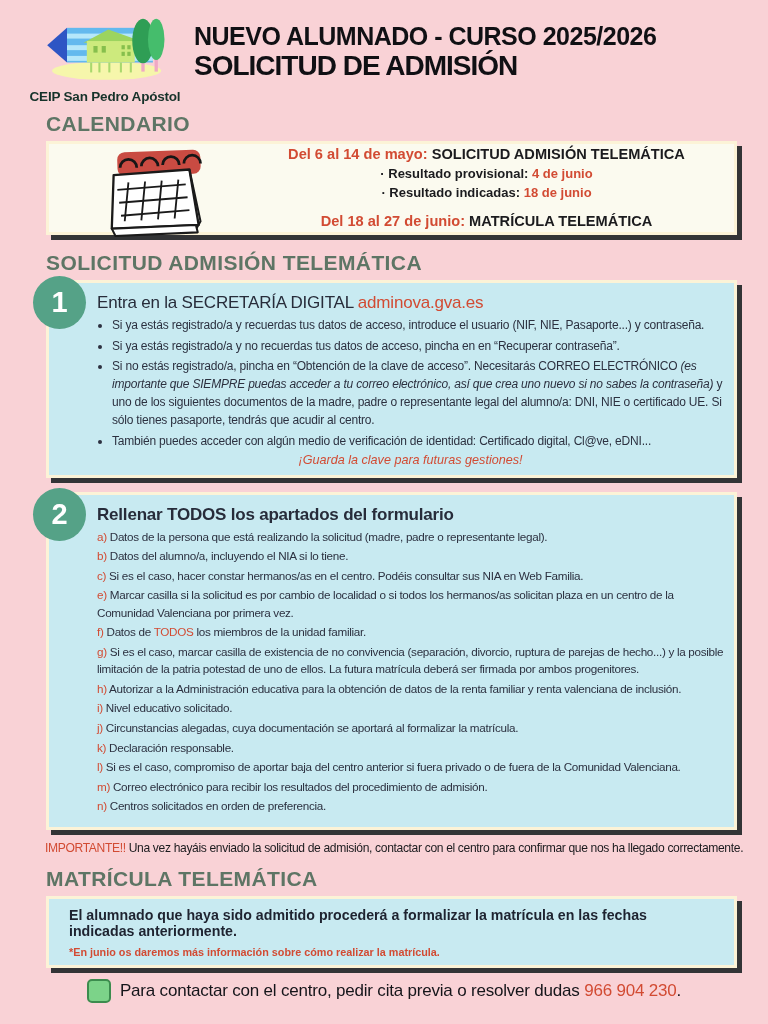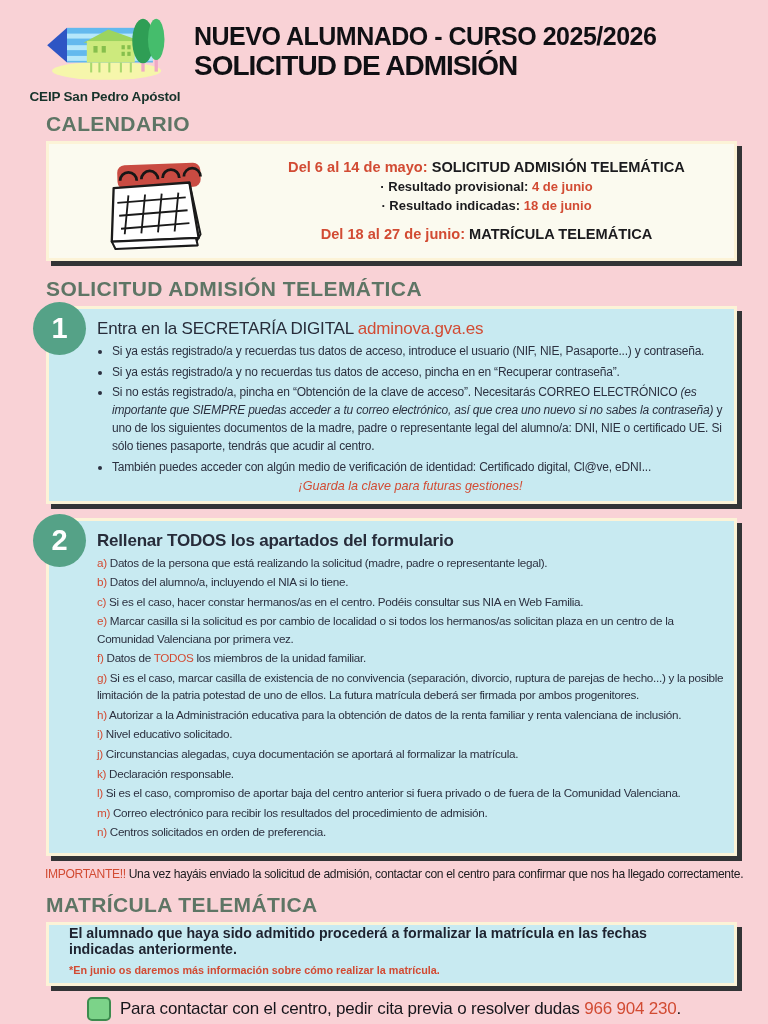--- a/index.html
+++ b/index.html
@@ -17,21 +17,21 @@
   .school-name{font-size:13.5px;font-weight:700;color:#16322a;margin-top:1px;letter-spacing:-.2px}
   .titles{flex:1;padding-top:14px}
   .subtitle{font-size:25px;font-weight:700;color:#101014;letter-spacing:-.5px}
   .title{font-size:28px;font-weight:700;color:#101014;letter-spacing:-1px;line-height:1.05}
   
   h2.section{margin:8px 0 5px 46px;font-size:21px;font-weight:700;color:var(--green_heading,#5e7565);letter-spacing:.4px}
   h2.sol{margin-top:16px}
   h2.mat{margin-top:12px}
   
   .box{margin:0 31px 0 46px;border:3px solid var(--border_cream,#fcf3d7);box-shadow:5px 5px 0 #333436}
-  .box.cream{background:var(--box_cream,#fbfaef);display:flex;align-items:center;padding:6px 8px;height:120px}
+  .box.cream{background:var(--box_cream,#fbfaef);display:flex;align-items:center;padding:6px 8px;height:94px}
   .box.blue{background:var(--box_blue,#c8eaf1);position:relative}
   .cal-icon{flex:none;margin:0 28px 0 40px}
   .cal-text{flex:1;text-align:center;font-weight:700;color:#1b1b1e;line-height:1.45}
   .cal-main{font-size:14.6px}
   .cal-sub{font-size:13px}
   .cal-gap{margin-top:9px}
   
   .step{padding:8px 10px 8px 48px;margin-top:4px}
   .step2{margin-top:14px;padding-bottom:10px}
   .circle{position:absolute;left:-16px;top:-7px;width:53px;height:53px;border-radius:50%;
@@ -39,21 +39,21 @@
     display:flex;align-items:center;justify-content:center}
   .step-title{font-size:17px;font-weight:700;letter-spacing:-.2px;margin:2px 0 3px;color:#272c3a}
   .bullets{list-style:disc;padding-left:15px;font-size:12px;line-height:1.5;letter-spacing:-.2px}
   .bullets li{margin:2.5px 0}
   .note{text-align:center;font-size:12.6px;margin-top:3px}
   .items{font-size:11.7px;line-height:1.5;letter-spacing:-.3px}
   .items .item{margin:2px 0}
   
   .important{margin:11px 0 0 45px;font-size:12.1px;letter-spacing:-.35px;white-space:nowrap;color:#1b1b1e}
   
-  .matricula{padding:0 20px 7px}
+  .matricula{padding:8px 20px 7px}
   .m1{font-size:14.2px;font-weight:700;color:#1e2330}
   .m2{font-size:10.8px;font-weight:700;margin-top:7px}
   
   .footer{display:flex;align-items:center;justify-content:center;gap:9px;margin-top:11px;
     font-size:17px;font-weight:700;color:#15151a;letter-spacing:-.2px}
   .phone-badge{width:24px;height:24px;background:#7cd389;border:2px solid #3c8c4e;border-radius:5px;
     display:flex;align-items:center;justify-content:center;flex:none}
   
   .b{font-weight:400}
   .i{font-style:italic}

